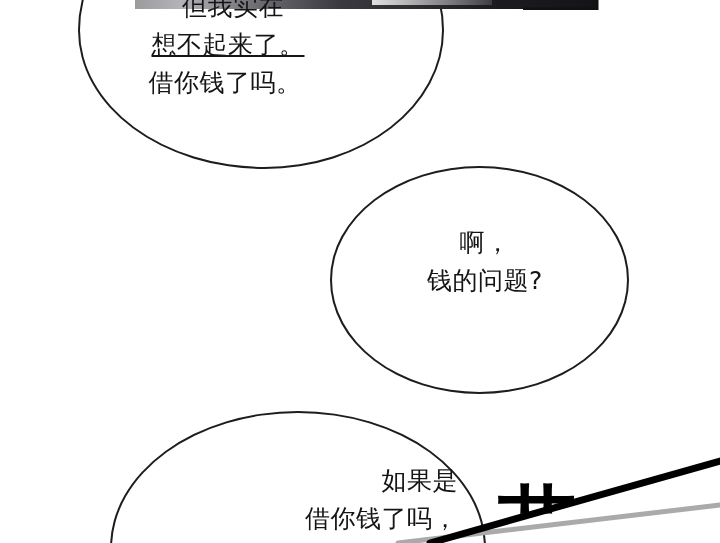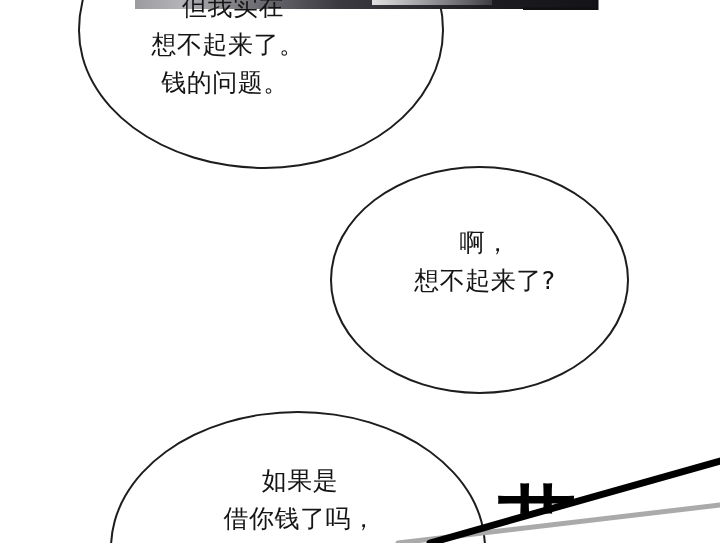--- a/index.html
+++ b/index.html
@@ -94,34 +94,34 @@
   }
   .btext .line { display: block; }
 
   .text-1 {
     left: 60px;
     top: -12px;
     width: 330px;
     text-align: center;
   }
   .text-1 .line:nth-child(1) { padding-left: 16px; }
-  .text-1 .line:nth-child(2) { padding-left: 6px; }
+  .text-1 .line:nth-child(2) { padding-left: 6px; text-decoration: underline; }
   .text-1 .line:nth-child(3) { padding-left: 0px; }
 
   .text-2 {
     left: 335px;
     top: 224px;
     width: 300px;
     text-align: center;
   }
   .text-3 {
-    left: 150px;
+    left: 158px;
     top: 462px;
     width: 300px;
-    text-align: center;
+    text-align: right;
   }
 
   
   .art-layer {
     position: absolute;
     left: 0;
     top: 0;
     width: 720px;
     height: 543px;
     z-index: 5;
@@ -157,26 +157,26 @@
   <svg class="art-layer" viewBox="0 0 720 543">
     <line x1="398" y1="543" x2="720" y2="505" stroke="#aaaaaa" stroke-width="5" stroke-linecap="round"></line>
     <line x1="430" y1="543" x2="720" y2="461" stroke="#000000" stroke-width="7" stroke-linecap="round"></line>
   </svg>
 
   <div class="glyph-mark">艹</div>
 
   <div class="btext text-1">
     <span class="line">但我实在</span>
     <span class="line">想不起来了。</span>
-    <span class="line">钱的问题。</span>
+    <span class="line">借你钱了吗。</span>
   </div>
 
   <div class="btext text-2">
     <span class="line">啊，</span>
-    <span class="line">想不起来了?</span>
+    <span class="line">钱的问题?</span>
   </div>
 
   <div class="btext text-3">
     <span class="line">如果是</span>
     <span class="line">借你钱了吗，</span>
   </div>
 
 </div>
 
 </body></html>

